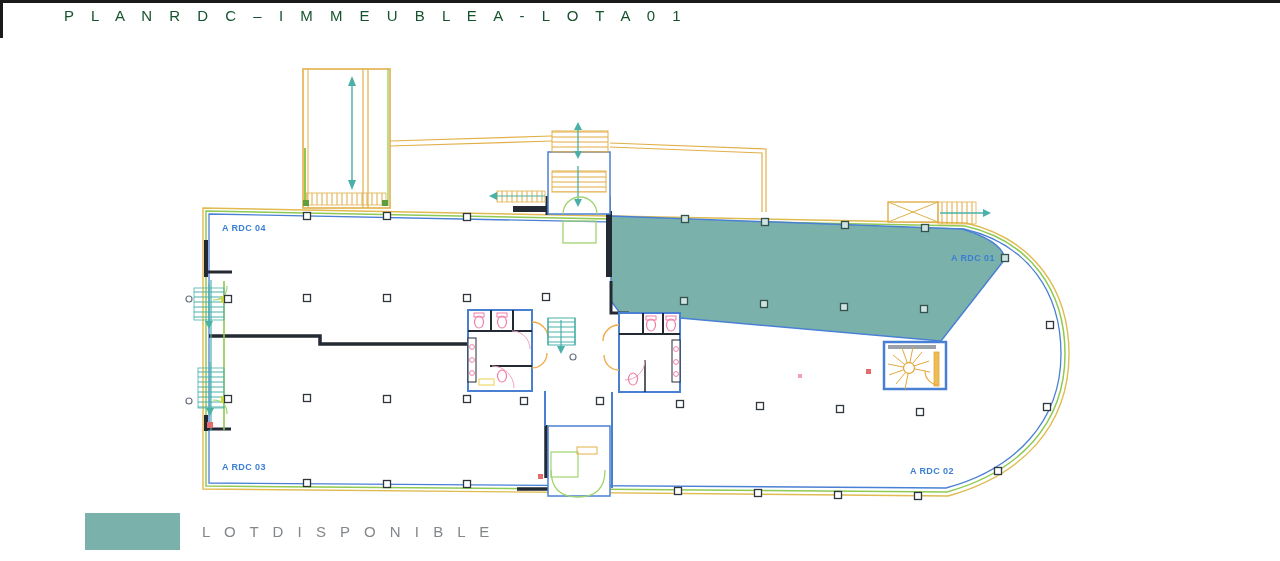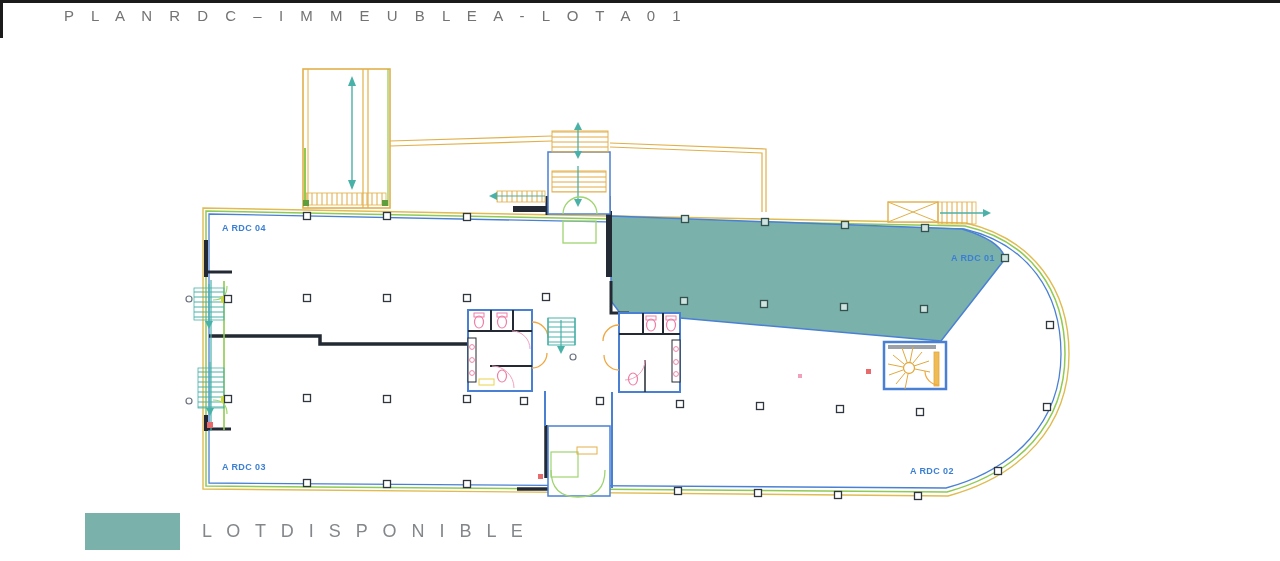--- a/index.html
+++ b/index.html
@@ -1,24 +1,24 @@
 <!DOCTYPE html>
 <html><head>
 <meta charset="utf-8">
 <style>
   html,body{margin:0;padding:0;background:#fff;}
   .stage{position:relative;width:1280px;height:561px;background:#ffffff;overflow:hidden;
          font-family:"Liberation Sans", sans-serif;}
   .top-border{position:absolute;left:0;top:0;width:1280px;height:3px;background:#1b1b1b;}
   .left-tick{position:absolute;left:0;top:0;width:3px;height:38px;background:#1b1b1b;}
   .page-title{position:absolute;left:64px;top:7px;font-size:15px;letter-spacing:6.5px;
-              color:#737373;font-weight:500;white-space:nowrap;}
+              color:#14532d;font-weight:500;white-space:nowrap;}
   .plan-svg{position:absolute;left:0;top:0;}
   .legend{position:absolute;left:85px;top:513px;display:flex;align-items:center;}
-  .legend-label{margin-left:22px;font-size:18px;letter-spacing:5px;color:#83878b;
+  .legend-label{margin-left:22px;font-size:15px;letter-spacing:5px;color:#83878b;
                 font-weight:500;white-space:nowrap;}
   svg text.lot-label{font-family:"Liberation Sans",sans-serif;font-size:9px;font-weight:bold;
                 letter-spacing:.4px;fill:#3b7fd4;}
 </style>
 </head>
 <body>
 
 <div class="stage">
   <div class="top-border"></div>
   <div class="left-tick"></div>

